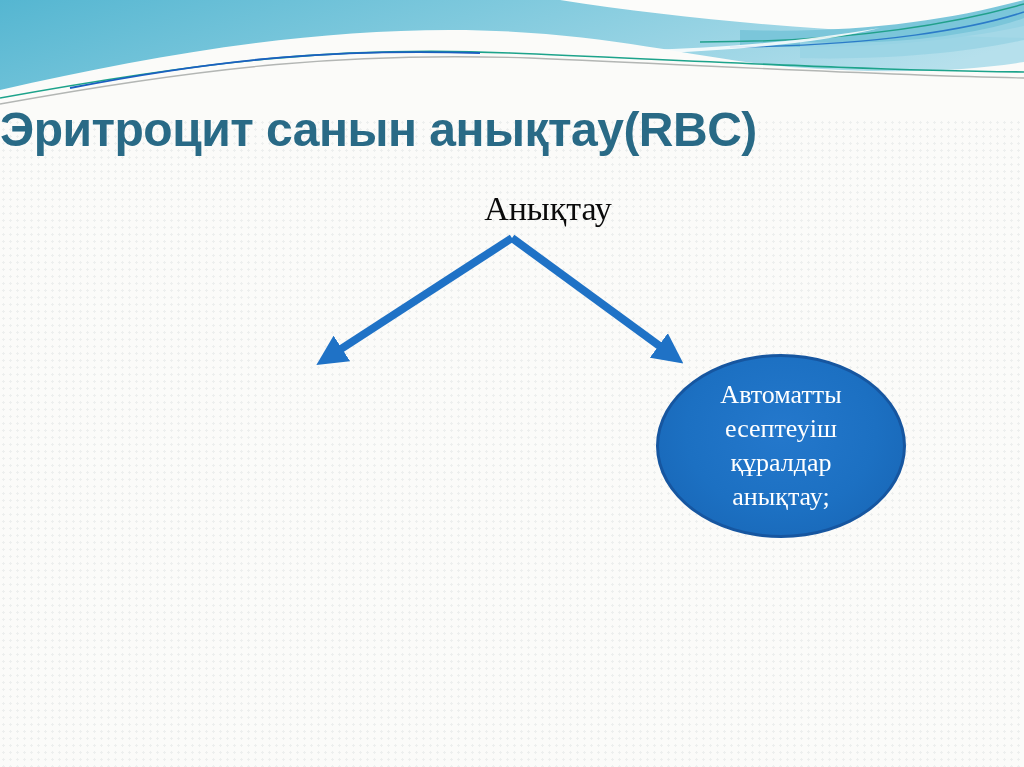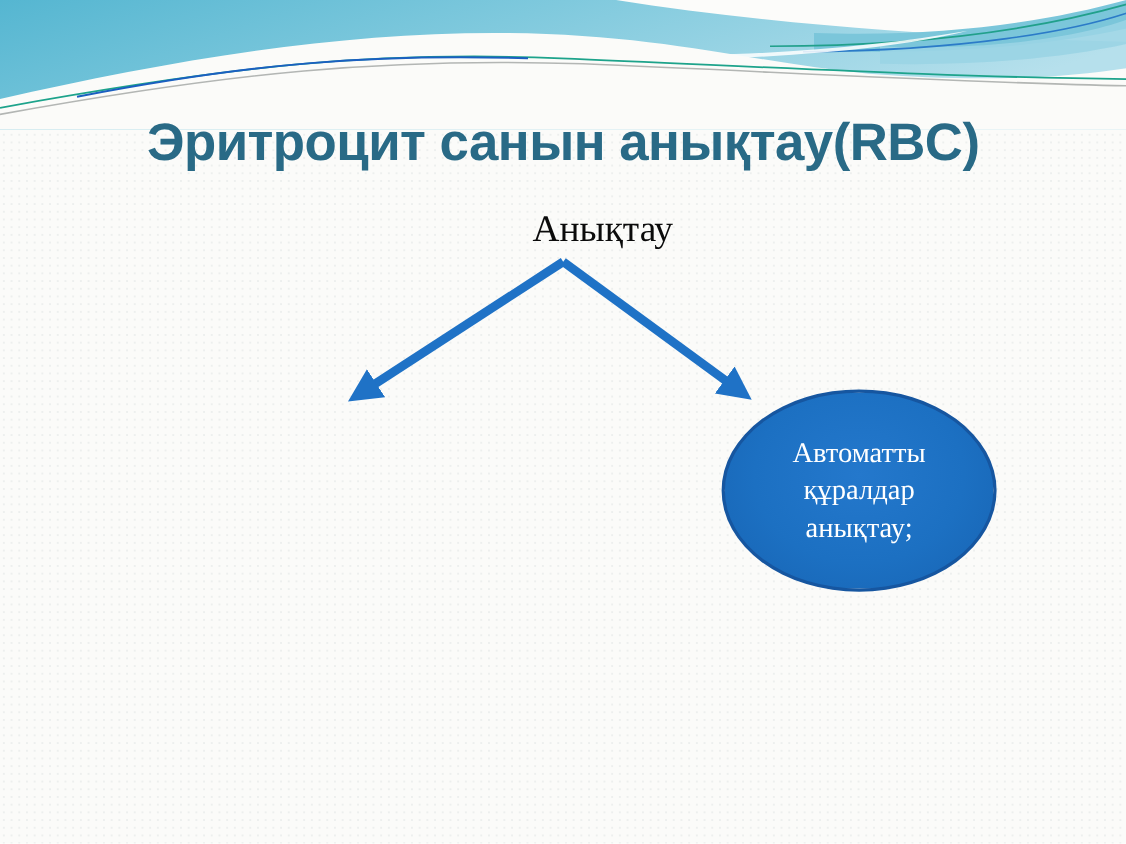--- a/index.html
+++ b/index.html
@@ -6,21 +6,21 @@
   body{width:1024px;height:767px;font-family:"Liberation Sans",sans-serif;}
   .slide{
     position:relative;width:1024px;height:767px;overflow:hidden;
     background-color:#FBFBF9;
     background-image:radial-gradient(rgba(205,212,212,0.30) 1px, transparent 1.2px);
     background-size:7px 7px;
   }
   .header-wave{position:absolute;top:0;left:0;width:1024px;height:118px;}
   .title{
     position:absolute;top:102px;left:0;width:1024px;
-    text-align:center;font-size:48px;font-weight:bold;letter-spacing:-0.5px;
+    text-align:left;font-size:48px;font-weight:bold;letter-spacing:-0.5px;
     color:#296A86;font-family:"Liberation Sans",sans-serif;
   }
   .subtitle{
     position:absolute;top:190px;left:0;width:1024px;text-align:center;
     font-family:"Liberation Serif",serif;font-size:34px;color:#0b0b0b;margin-left:36px;
   }
   .arrow-layer{position:absolute;top:0;left:0;width:1024px;height:767px;pointer-events:none;}
   .node{
     position:absolute;border-radius:50%;
     background:radial-gradient(ellipse at 50% 42%, #2478CC 0%, #1C70C2 55%, #1763B2 100%);
@@ -73,17 +73,18 @@
         <path d="M0,0 L10,5 L0,10 Z" fill="#1F72C6"></path>
       </marker>
     </defs>
     <path d="M512,238 L324,360" stroke="#1F72C6" stroke-width="8" fill="none" marker-end="url(#ah)"></path>
     <path d="M512,238 L676,358" stroke="#1F72C6" stroke-width="8" fill="none" marker-end="url(#ah)"></path>
   </svg>
 
 
   <div class="node node-right">
     <div>Автоматты</div>
+    <div>есептеуіш</div>
     <div>құралдар</div>
     <div>анықтау;</div>
   </div>
 
 </div>
 
 </body></html>

